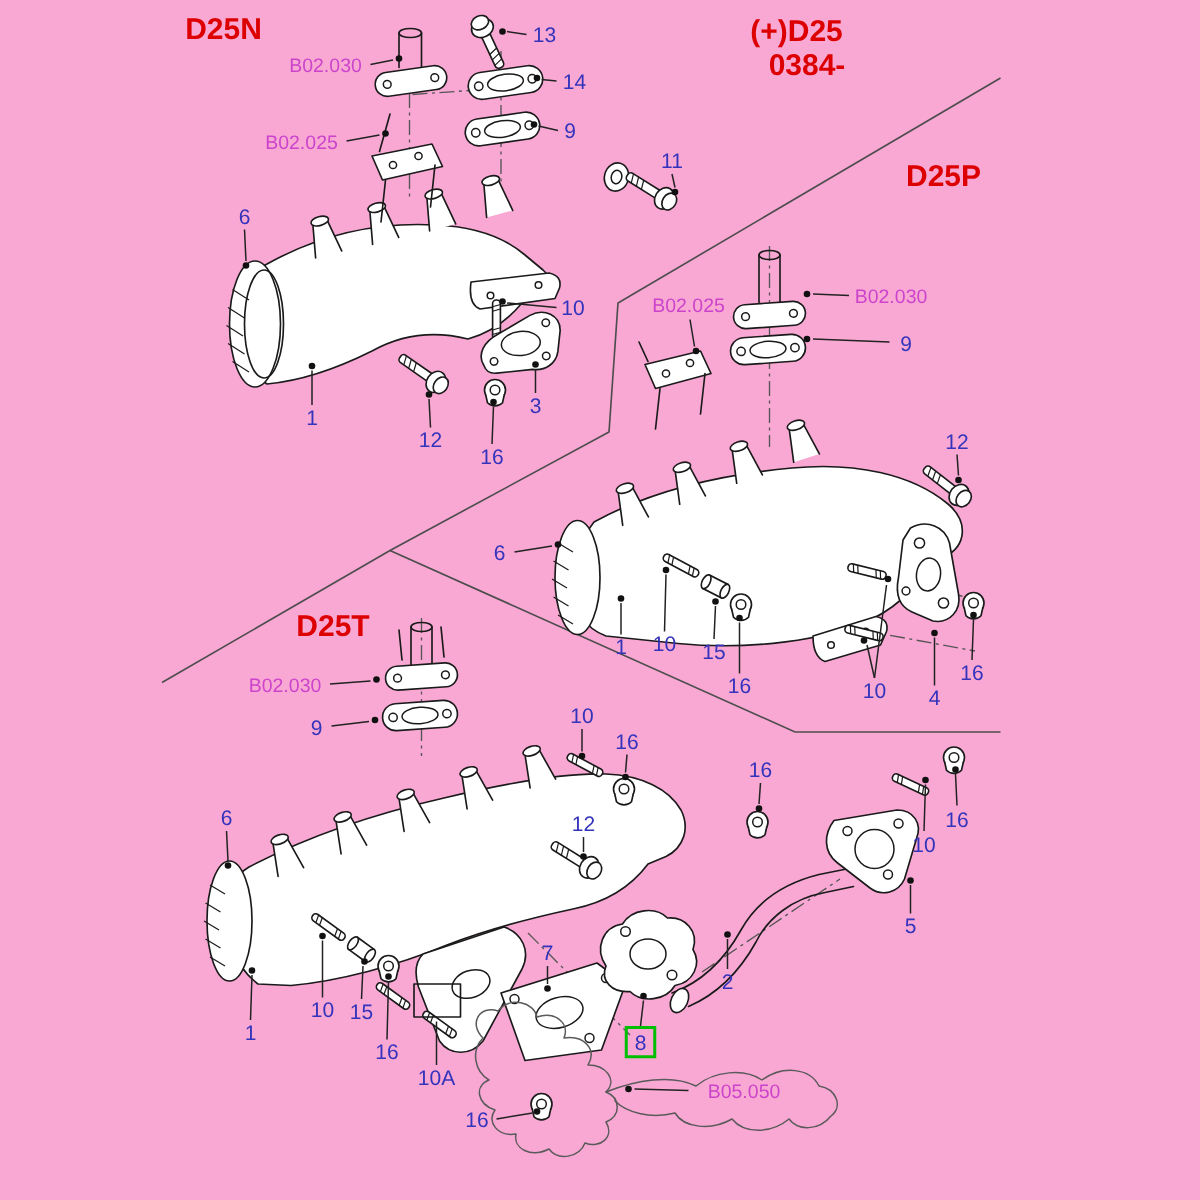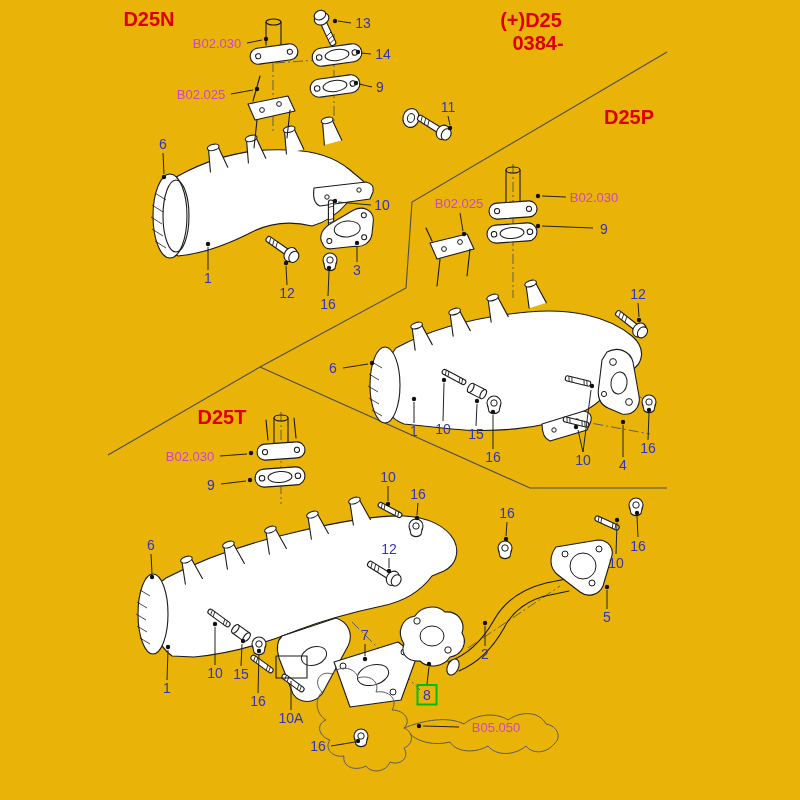--- a/index.html
+++ b/index.html
@@ -1,16 +1,16 @@
 <!DOCTYPE html>
 <html><head>
 <meta charset="utf-8">
 <style>
   html,body{margin:0;padding:0;background:#fff;}
-  #stage{width:800px;height:800px;position:relative;background:#eab308;}
+  #stage{width:800px;height:800px;position:relative;background:#f9a8d4;}
   svg{display:block;}
   .art{stroke:#1a1a1a;fill:#ffffff;stroke-width:1.1;stroke-linejoin:round;stroke-linecap:round;}
   .art-open{stroke:#1a1a1a;fill:none;stroke-width:1.1;stroke-linejoin:round;stroke-linecap:round;}
   .hole{stroke:#1a1a1a;fill:#ffffff;stroke-width:1;}
   .hatch{stroke:#1a1a1a;fill:none;stroke-width:.8;}
   .cl{stroke:#555;fill:none;stroke-width:.9;stroke-dasharray:10 3 2 3;}
   .divider{stroke:#4d4d4d;fill:none;stroke-width:1.1;}
   .leader{stroke:#222;fill:none;stroke-width:1;}
   .ldot{fill:#111;}
   .shield{stroke:#5a5a5a;fill:none;stroke-width:1;stroke-linejoin:round;stroke-linecap:round;}

